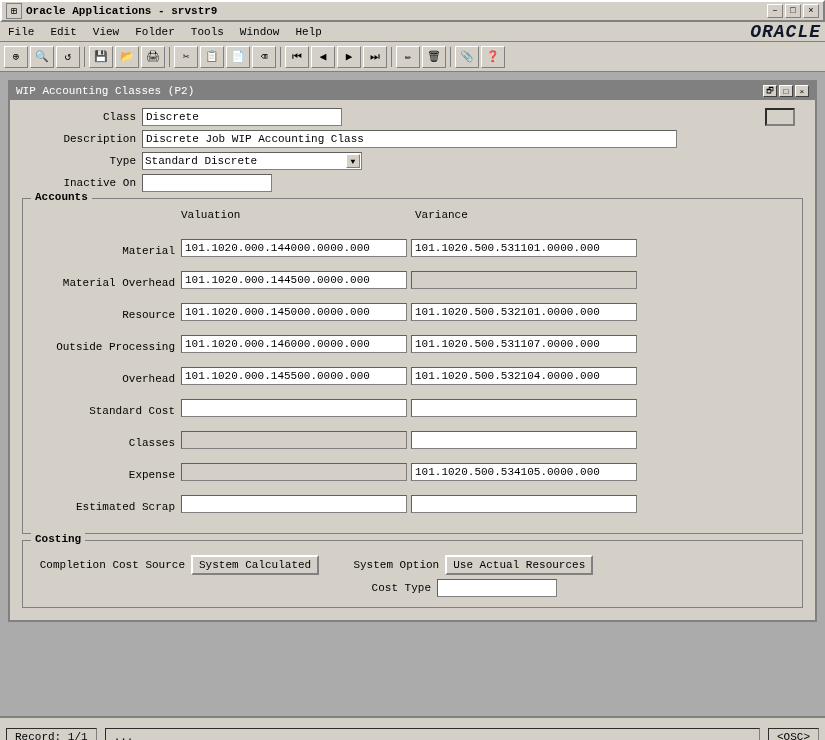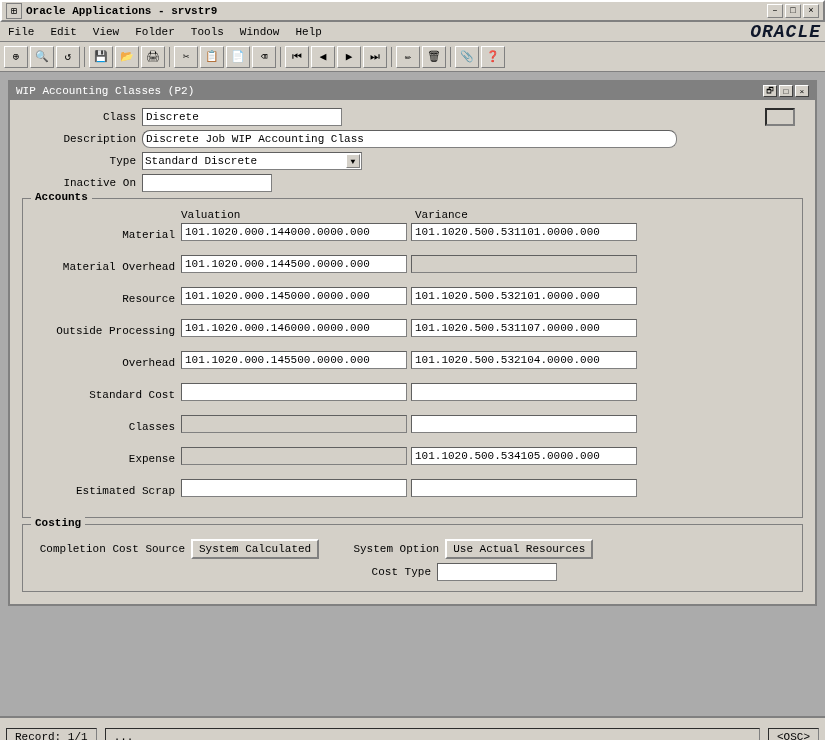--- a/index.html
+++ b/index.html
@@ -248,21 +248,21 @@
       background: #d4d0c8;
       padding: 0 4px;
       font-size: 11px;
       font-weight: bold;
     }
     .accounts-grid {
       margin-top: 4px;
     }
     .accounts-header {
       display: flex;
-      margin-bottom: 2px;
+      margin-bottom: 18px;
     }
     .accounts-header-label {
       width: 150px;
       flex-shrink: 0;
     }
     .accounts-header-col {
       font-size: 11px;
       font-weight: normal;
       width: 230px;
       margin-right: 4px;
@@ -428,21 +428,21 @@
     <div class="inner-content">
 
       <div class="form-row">
         <span class="form-label">Class</span>
         <input class="form-input form-input-medium" type="text" value="Discrete" style="">
         <div class="checkbox-area"></div>
       </div>
 
       <div class="form-row">
         <span class="form-label">Description</span>
-        <input class="form-input" style="width: 535px; border-radius: 8px;" type="text" value="Discrete Job WIP Accounting Class">
+        <input class="form-input" style="width: 535px;" type="text" value="Discrete Job WIP Accounting Class">
       </div>
 
       <div class="form-row">
         <span class="form-label">Type</span>
         <div class="select-wrapper">
           <select class="form-select">
             <option>Standard Discrete</option>
           </select>
           <div class="select-arrow">▼</div>
         </div>

